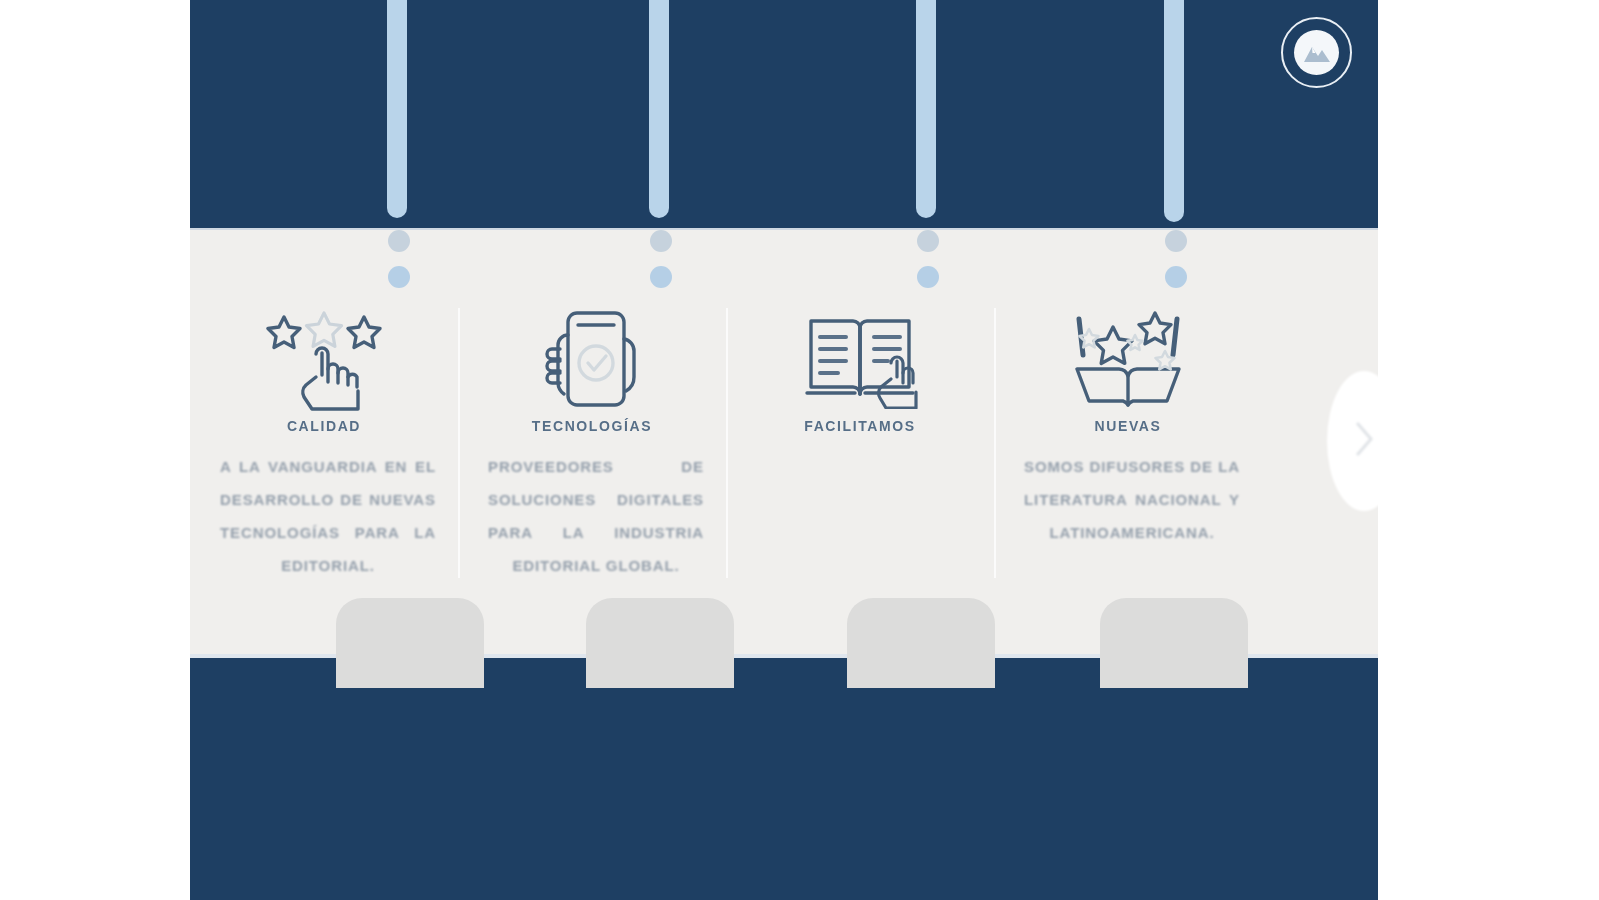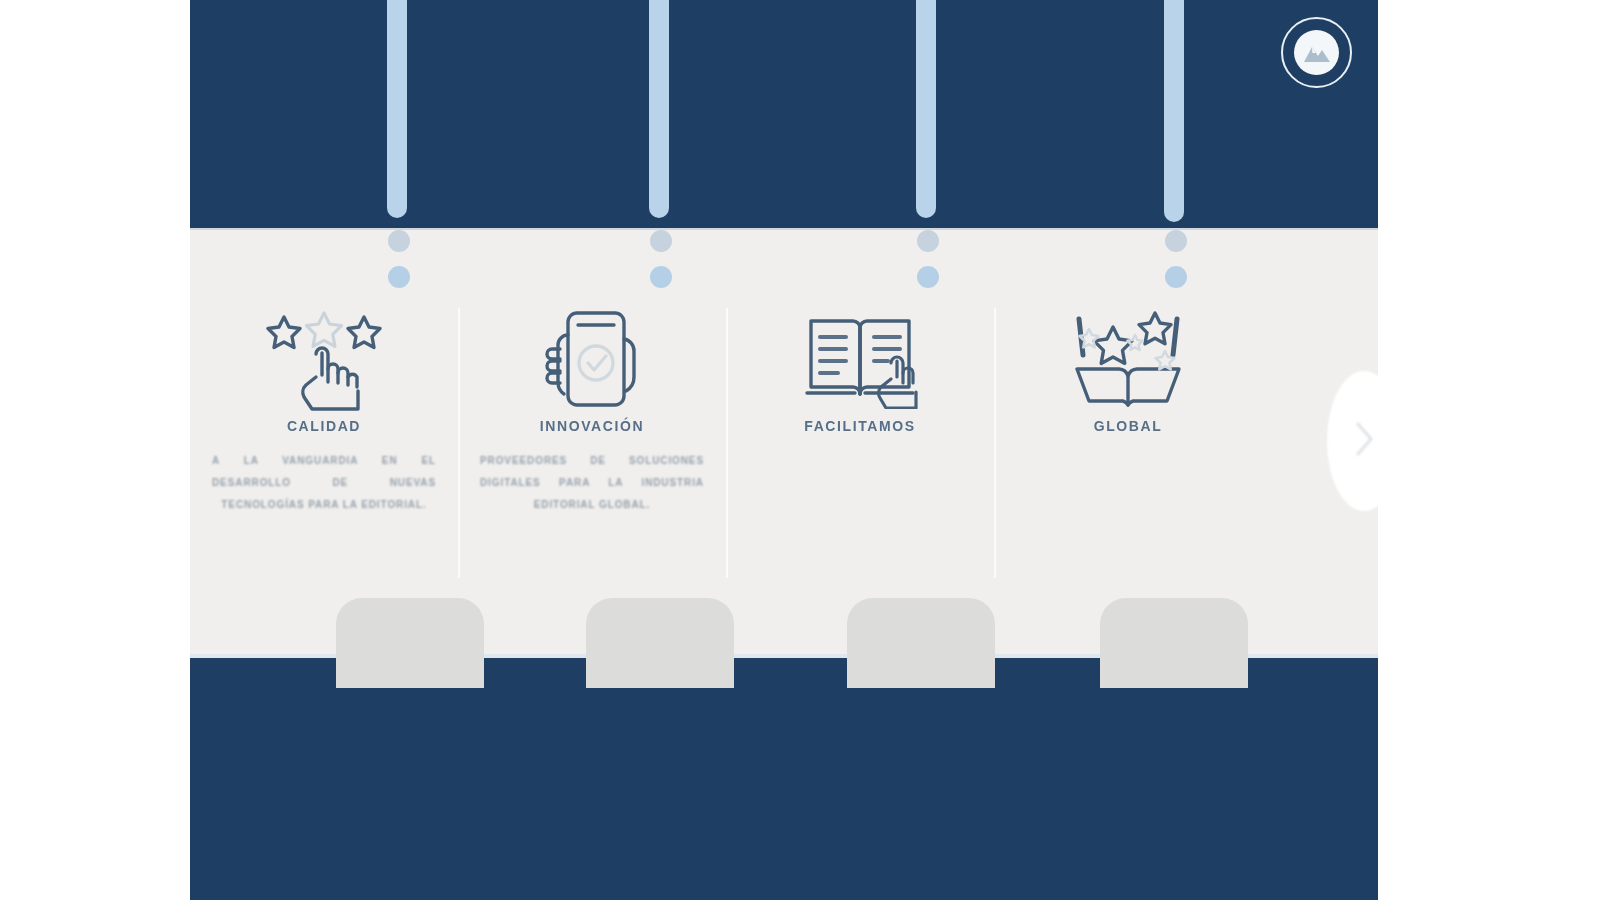--- a/index.html
+++ b/index.html
@@ -134,30 +134,31 @@
   .card-title {
     font-size: 14px;
     font-weight: bold;
     letter-spacing: 1.6px;
     color: #2b4a6b;
     opacity: 0.78;
     filter: blur(0.6px);
     margin-bottom: 16px;
   }
   .card-body {
-    font-size: 10px;
+    font-size: 15px;
     font-weight: bold;
     line-height: 2.2;
     letter-spacing: 0.9px;
     color: #4a5f77;
     opacity: 0.55;
     filter: blur(0.8px);
     text-align: justify;
     text-align-last: center;
     text-transform: uppercase;
+    margin-left: 8px;
   }
 
   
   .ghost-btn {
     position: absolute;
     width: 148px;
     height: 90px;
     background: #dcdcdb;
     border-radius: 26px 26px 0 0;
   }
@@ -277,21 +278,21 @@
         <circle cx="58" cy="58" r="17" stroke="#cfd7dd"></circle>
         <path d="M50 58 l6 7 12 -14" stroke="#cfd7dd"></path>
         <path d="M30 30 a10 10 0 0 0 -10 10 v38 a14 14 0 0 0 6 11"></path>
         <path d="M22 44 h-8 a5 5 0 0 0 0 10 h8"></path>
         <path d="M22 56 h-8 a5 5 0 0 0 0 10 h8"></path>
         <path d="M22 68 h-8 a5 5 0 0 0 0 10 h8"></path>
         <path d="M86 34 a12 12 0 0 1 10 12 v26 a16 16 0 0 1 -8 14"></path>
       </g>
     </svg>
         </div>
-        <div class="card-title">INNOVACIÓN</div>
+        <div class="card-title">TECNOLOGÍAS</div>
         <div class="card-body">PROVEEDORES DE SOLUCIONES DIGITALES PARA LA INDUSTRIA EDITORIAL GLOBAL.</div>
       </div>
       <div class="card">
         <div class="card-icon">
     <svg width="118" height="100" viewBox="0 0 118 100">
       <g fill="none" stroke="#2f4c6a" stroke-width="3.4" stroke-linecap="round" stroke-linejoin="round">
         <path d="M10 12 h42 a7 7 0 0 1 7 7 v66 a7 7 0 0 0 -7 -7 h-42 z"></path>
         <path d="M108 12 h-42 a7 7 0 0 0 -7 7 v66 a7 7 0 0 1 7 -7 h42 z"></path>
         <path d="M59 19 v66"></path>
         <path d="M6 84 h48 M112 84 h-48"></path>
@@ -326,21 +327,22 @@
       </g>
       <path d="M44 20 l6 12 13 1.9 -9.5 9.5 2.3 13 -11.8 -6.5 -11.8 6.5 2.3 -13 -9.5 -9.5 13 -1.9 z" fill="none" stroke="#2f4c6a" stroke-width="3.4" stroke-linejoin="round"></path>
       <path d="M86 6 l5 10 11 1.6 -8 8 2 11.2 -10 -5.6 -10 5.6 2 -11.2 -8 -8 11 -1.6 z" fill="none" stroke="#2f4c6a" stroke-width="3.4" stroke-linejoin="round"></path>
       <g fill="none" stroke="#cfd7dd" stroke-width="2.6" stroke-linejoin="round">
         <path d="M20 22 l3 6 6.5 1 -5 4.8 1.2 6.6 -5.7 -3.2 -5.7 3.2 1.2 -6.6 -5 -4.8 6.5 -1 z"></path>
         <path d="M96 44 l3 6 6.5 1 -5 4.8 1.2 6.6 -5.7 -3.2 -5.7 3.2 1.2 -6.6 -5 -4.8 6.5 -1 z"></path>
         <path d="M66 28 l2.4 5 5.2 .8 -4 3.8 1 5.3 -4.6 -2.6 -4.6 2.6 1 -5.3 -4 -3.8 5.2 -.8 z"></path>
       </g>
     </svg>
         </div>
-        <div class="card-title">GLOBAL</div>
+        <div class="card-title">NUEVAS</div>
+        <div class="card-body">SOMOS DIFUSORES DE LA LITERATURA NACIONAL Y LATINOAMERICANA.</div>
       </div>
     </div>
 
   <div class="carousel-next">
     <span>
       <svg width="26" height="40" viewBox="0 0 26 40">
         <path d="M7 5 L20 20 L7 35" fill="none" stroke="#7b8a99" stroke-width="3.2" stroke-linecap="round" stroke-linejoin="round"></path>
       </svg>
     </span>
   </div>

